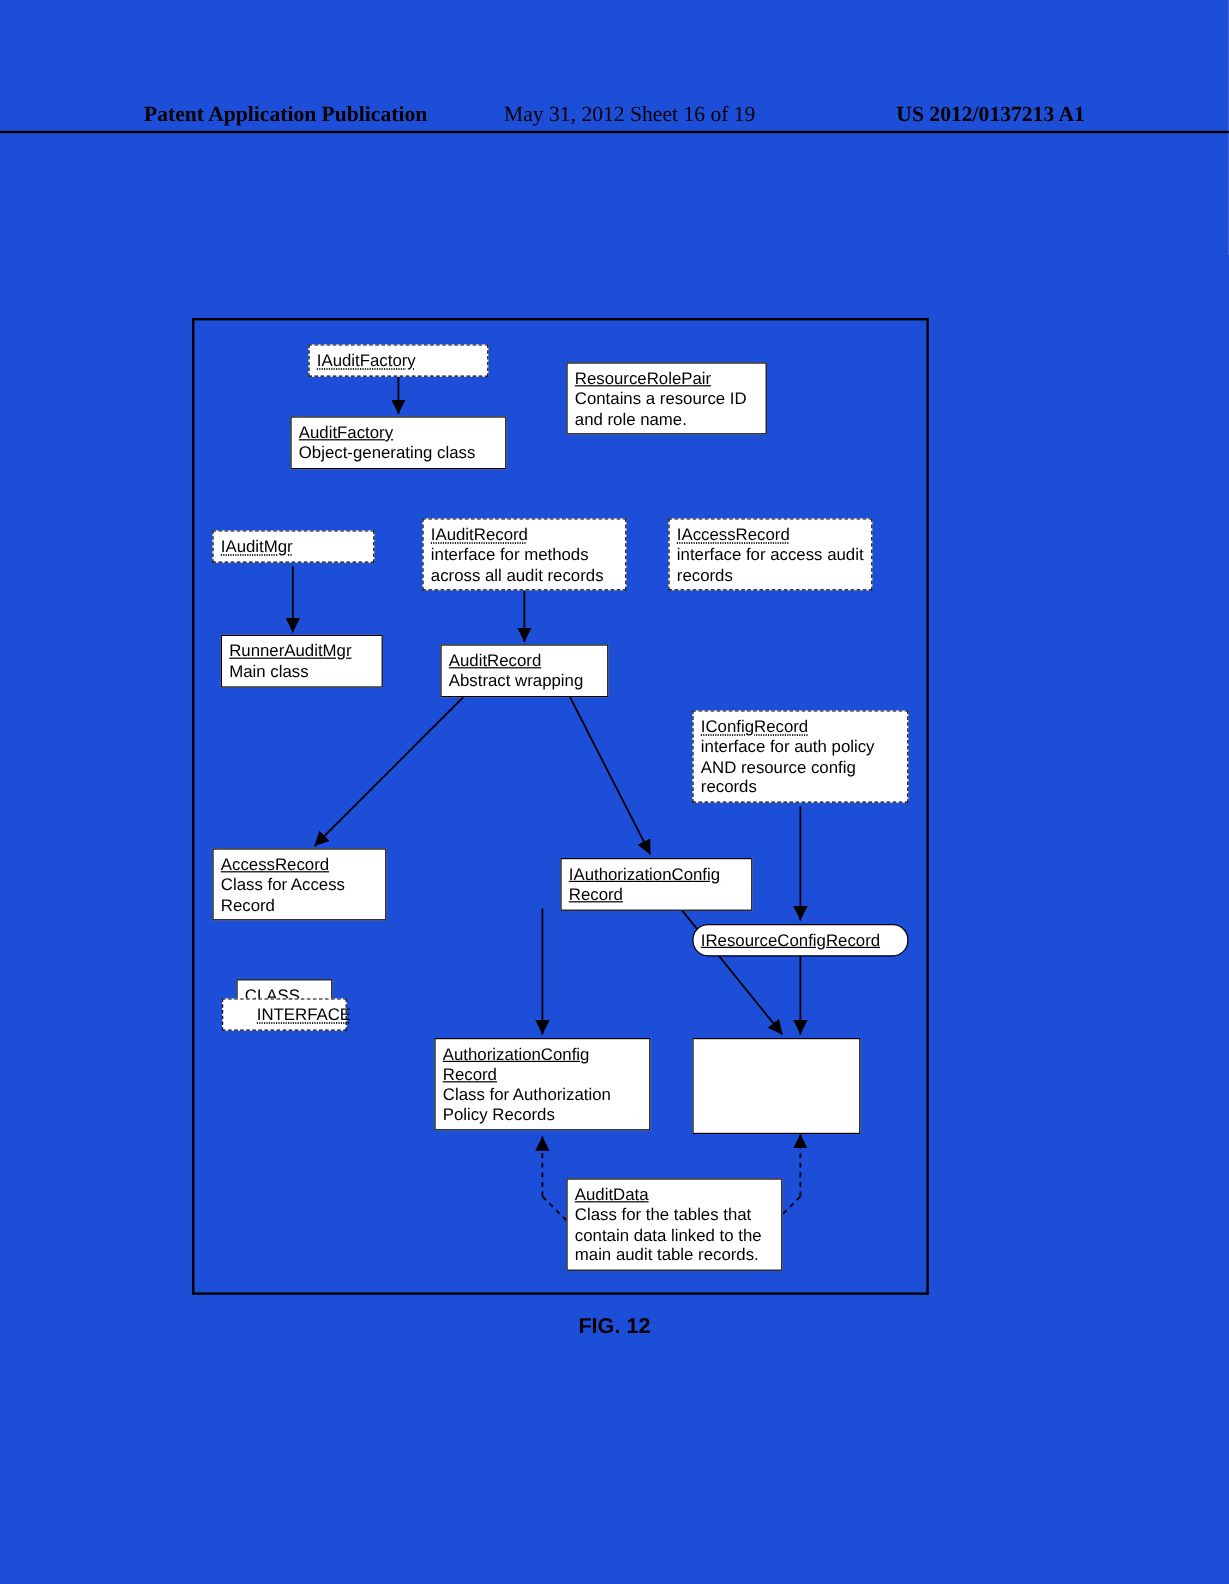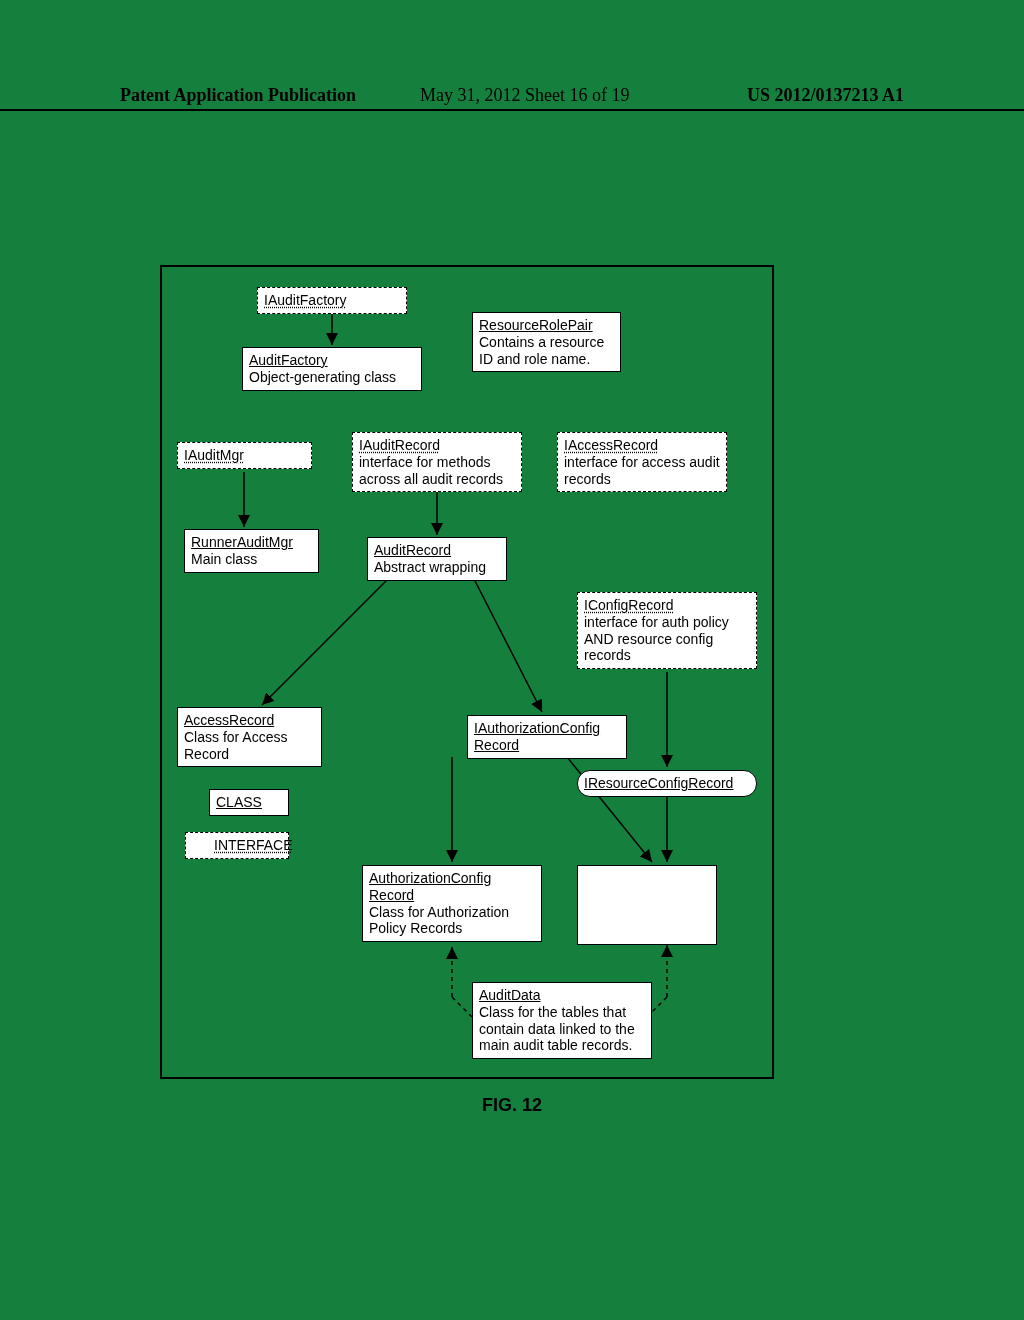--- a/index.html
+++ b/index.html
@@ -5,21 +5,21 @@
   body {
     margin: 0;
     padding: 0;
     background: #fff;
     font-family: "Times New Roman", serif;
   }
   .page {
     width: 1024px;
     height: 1320px;
     position: relative;
-    background: #15803d;
+    background: #1d4ed8;
   }
   .header {
     position: absolute;
     top: 85px;
     left: 0;
     width: 100%;
     height: 24px;
     border-bottom: 2px solid #000;
     font-size: 18px;
   }
@@ -119,21 +119,21 @@
       <line x1="310" y1="750" x2="290" y2="730" stroke="#000" stroke-width="1.5" stroke-dasharray="4 4"></line>
 
       <line x1="505" y1="730" x2="505" y2="678" stroke="#000" stroke-width="1.5" stroke-dasharray="4 4" marker-end="url(#ah)"></line>
       <line x1="485" y1="750" x2="505" y2="730" stroke="#000" stroke-width="1.5" stroke-dasharray="4 4"></line>
     </svg>
 
     <div class="box dashed" style="left:95px; top:20px; width:150px;">
       <span class="du">IAuditFactory</span>
     </div>
 
-    <div class="box solid" style="left:310px; top:45px; width:149px;">
+    <div class="box solid" style="left:310px; top:35px; width:167px;">
       <span class="u">ResourceRolePair</span><br>
       <span>Contains a resource ID and role name.</span>
     </div>
 
     <div class="box solid" style="left:80px; top:80px; width:180px;">
       <span class="u">AuditFactory</span><br>
       <span>Object-generating class</span>
     </div>
 
     <div class="box dashed" style="left:15px; top:175px; width:135px;">
@@ -171,21 +171,21 @@
     </div>
 
     <div class="box solid" style="left:305px; top:448px; width:160px;">
       <span class="u">IAuthorizationConfig Record</span>
     </div>
 
     <div class="box solid" style="left:415px; top:503px; width:180px;border-radius:13px;">
       <span class="u">IResourceConfigRecord</span>
     </div>
 
-    <div class="box solid" style="left:35px; top:522px; width:80px;margin-left:12px;">
+    <div class="box solid" style="left:35px; top:549px; width:80px;">
       <span class="u">CLASS</span>
     </div>
 
     <div class="box dashed" style="left:23px; top:565px; width:104px;padding-left:28px;">
       <span class="du">INTERFACE</span>
     </div>
 
     <div class="box solid" style="left:200px; top:598px; width:180px;">
       <span class="u">AuthorizationConfig Record</span><br>
       <span>Class for Authorization Policy Records</span>

